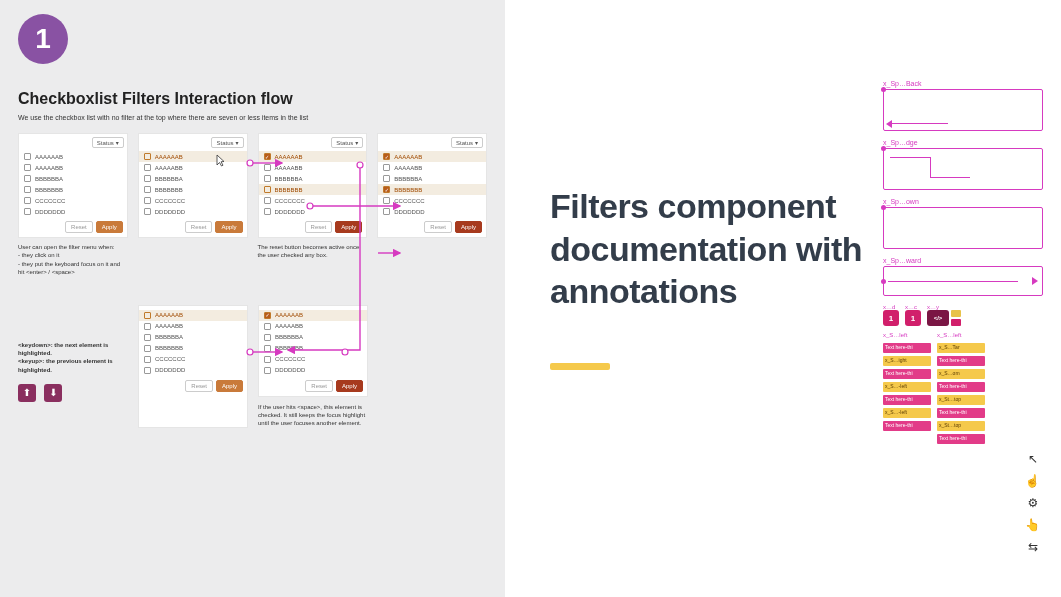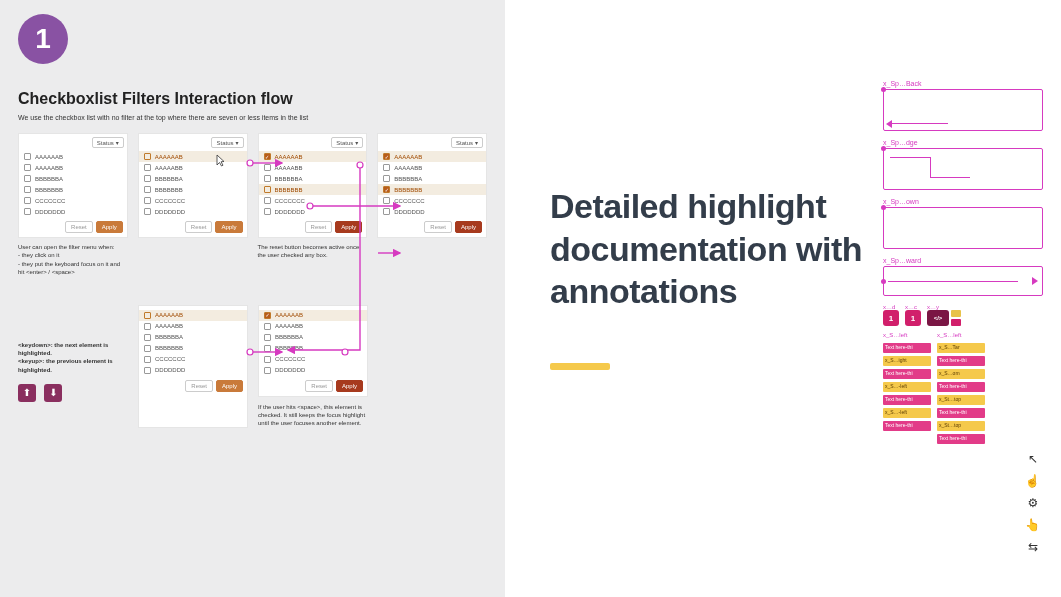--- a/index.html
+++ b/index.html
@@ -421,21 +421,21 @@
 
     <line x1="250" y1="352" x2="282" y2="352" stroke="#d63ac0" stroke-width="1.4" marker-end="url(#ah)"></line>
     <circle cx="250" cy="352" r="3" fill="#fff" stroke="#d63ac0" stroke-width="1.2"></circle>
     <circle cx="345" cy="352" r="3" fill="#fff" stroke="#d63ac0" stroke-width="1.2"></circle>
   </svg>
 
 </div>
 
 <div class="right-pane">
 
-  <div class="headline">Detailed highlight documentation with annotations</div>
+  <div class="headline">Filters component documentation with annotations</div>
   <div class="underline"></div>
 
   <div class="spec-col">
 
     <div>
       <div class="spec-label">x_Sp…Back</div>
       <div class="spec-box">
         <span class="dot" style="left:-3px; top:-3px;"></span>
         <div class="spec-arrow-h" style="left:4px; bottom:6px; width:60px;"></div>
         <svg style="position:absolute; left:2px; bottom:2px;" width="8" height="8">

